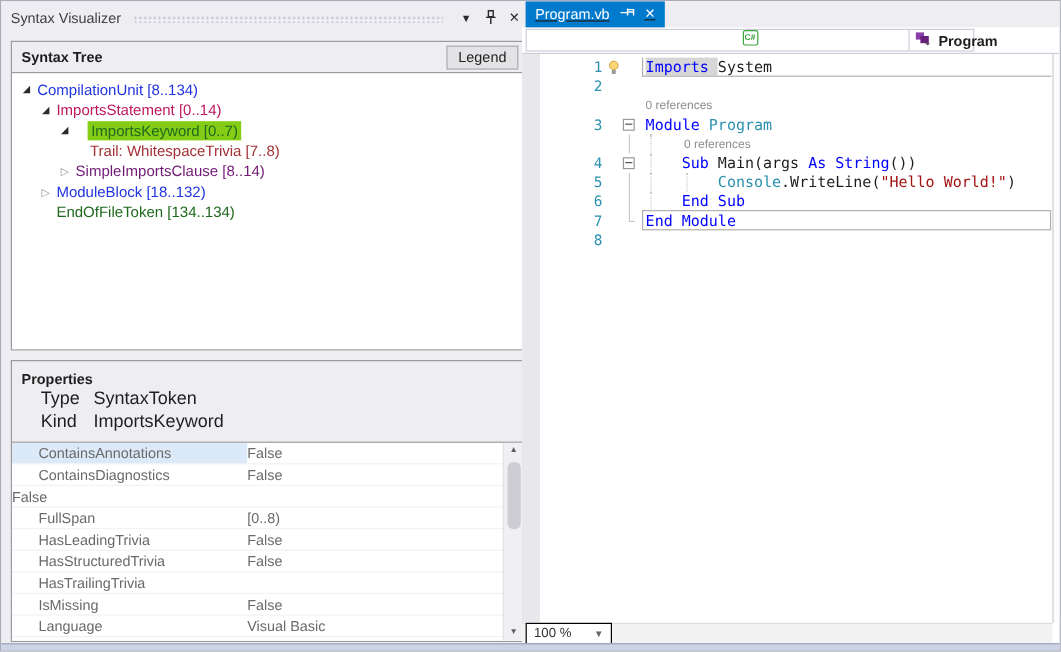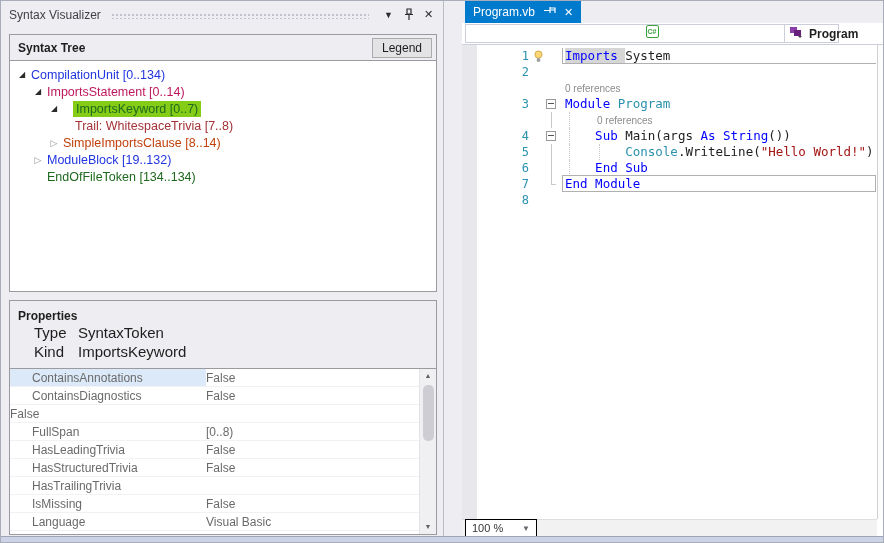--- a/index.html
+++ b/index.html
@@ -47,21 +47,21 @@
   .prop-name { width:196px; padding-left:22px; height:100%; line-height:18px; flex:none; }
   .prop-name.selected { background:#DCE9F8; }
   .prop-value { flex:1; }
   .grid-scrollbar { position:absolute; right:0; top:0; bottom:0; width:17px; background:#F0F0F2;
                     border-left:1px solid #E3E3E6; display:flex; flex-direction:column; align-items:center; }
   .sb-arrow { height:14px; line-height:14px; font-size:7px; color:#5F5F62; }
   .sb-thumb { width:11px; height:56px; background:#CDCDD3; border-radius:5px; margin-top:2px; }
   .sb-spacer { flex:1; }
 
   
-  .editor-pane { position:absolute; left:461px; top:0; right:0; height:535px; background:#fff; }
+  .editor-pane { position:absolute; left:434px; top:0; right:0; height:535px; background:#fff;text-decoration:underline; }
   .tab-strip { height:22px; background:#EEEEF2; display:flex; }
   .tab { margin-left:3px; background:#007ACC; color:#fff; display:flex; align-items:center;
          padding:0 8px; gap:8px; font-size:12px; }
   .tab .close { font-size:11px; line-height:11px; }
   .nav-bar { position:relative; height:22px; background:#fff; border-bottom:1px solid #CCCEDB; }
   .project-combo { position:absolute; left:3px; top:1px; width:374px; height:19px;
                    border:1px solid #CCCEDB; display:flex; align-items:center; gap:5px; padding:0 5px;flex-direction:column; }
   .combo-arrow { margin-left:auto; color:#66686F; font-size:8px; }
   .nav-sep { position:absolute; left:322px; top:2px; bottom:2px; width:1px; background:#CCCEDB; }
   .member-combo { position:absolute; left:328px; top:1px; right:4px; height:19px; display:flex;
@@ -120,41 +120,41 @@
     </div>
 
     <div class="group" id="syntax-tree-group">
       <div class="group-header">
         <span class="hdr">Syntax Tree</span>
         <button class="legend-btn">Legend</button>
       </div>
       <div class="tree-body" id="tree-body">
           <div class="tree-row" style="padding-left: 6px;">
             <span class="expander open">◢</span>
-            <span class="tree-label" style="color: rgb(33, 53, 224);">CompilationUnit [0..134)</span>
+            <span class="tree-label" style="color: rgb(33, 53, 224);">CompilationUnit [8..134)</span>
           </div>
           <div class="tree-row" style="padding-left: 22px;">
             <span class="expander open">◢</span>
             <span class="tree-label" style="color: #be185d;">ImportsStatement [0..14)</span>
           </div>
           <div class="tree-row" style="padding-left: 38px;">
             <span class="expander open">◢</span>
             <span class="tree-label selected" style="color: rgb(30, 105, 30);">ImportsKeyword [0..7)</span>
           </div>
           <div class="tree-row" style="padding-left: 50px;">
             <span class="expander closed"></span>
             <span class="tree-label" style="color: rgb(163, 49, 53);">Trail: WhitespaceTrivia [7..8)</span>
           </div>
           <div class="tree-row" style="padding-left: 38px;">
             <span class="expander closed">▷</span>
-            <span class="tree-label" style="color: #c2410c;">SimpleImportsClause [8..14)</span>
+            <span class="tree-label" style="color: #701a75;">SimpleImportsClause [8..14)</span>
           </div>
           <div class="tree-row" style="padding-left: 22px;">
             <span class="expander closed">▷</span>
-            <span class="tree-label" style="color: rgb(33, 53, 224);">ModuleBlock [19..132)</span>
+            <span class="tree-label" style="color: rgb(33, 53, 224);">ModuleBlock [18..132)</span>
           </div>
           <div class="tree-row" style="padding-left: 22px;">
             <span class="expander closed"></span>
             <span class="tree-label" style="color: rgb(30, 105, 30);">EndOfFileToken [134..134)</span>
           </div>
         </div>
     </div>
 
     <div class="group" id="properties-group">
       <div class="props-title">Properties</div>

